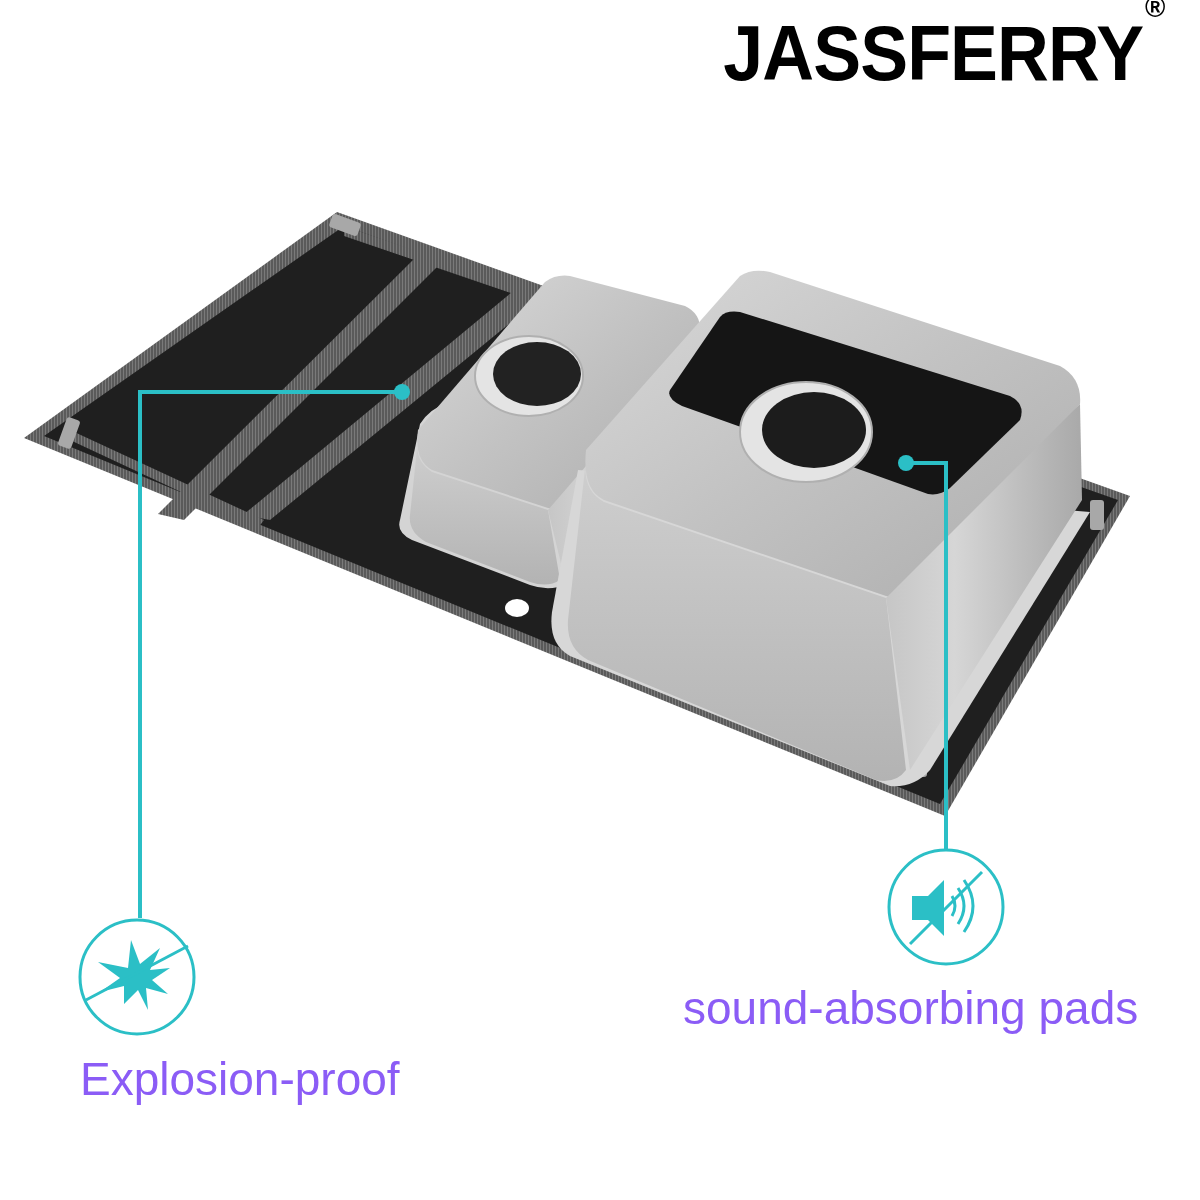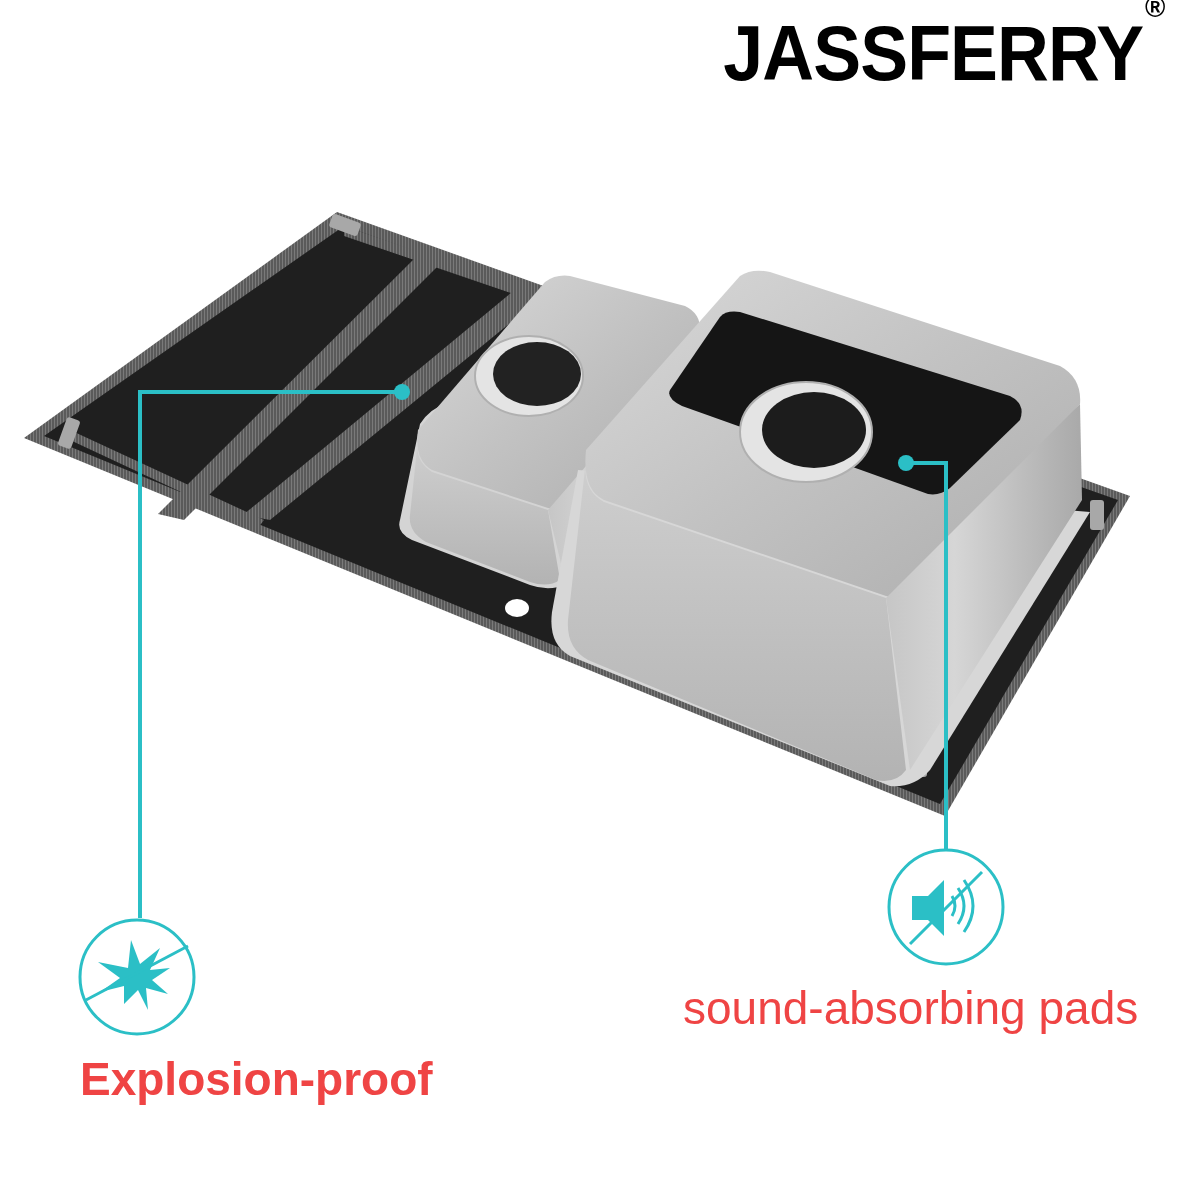--- a/index.html
+++ b/index.html
@@ -1,21 +1,21 @@
 <!DOCTYPE html>
 <html><head>
 <meta charset="utf-8">
 <style>
   html, body { margin: 0; padding: 0; background: #ffffff; }
   body { width: 1200px; height: 1200px; position: relative; overflow: hidden; font-family: "Liberation Sans", sans-serif; }
   .brand { position: absolute; top: 14px; right: 36px; font-family: "Liberation Sans", sans-serif; font-weight: 700; font-size: 78px; letter-spacing: -1px; color: #000; line-height: 1; transform: scaleX(0.92); transform-origin: right top; }
   .brand sup { font-size: 30px; position: relative; top: -36px; margin-left: 2px; font-weight: 700; }
   .stage { position: absolute; left: 0; top: 0; width: 1200px; height: 1200px; }
-  .label { position: absolute; font-family: "Liberation Sans", sans-serif; color: #ef4444; font-size: 46px; line-height: 1; white-space: nowrap; }
-  .label-left { left: 80px; top: 1056px; font-weight: bold; }
+  .label { position: absolute; font-family: "Liberation Sans", sans-serif; color: #8b5cf6; font-size: 46px; line-height: 1; white-space: nowrap; }
+  .label-left { left: 80px; top: 1056px; }
   .label-right { left: 683px; top: 985px; }
 </style>
 </head>
 <body>
 
 <div class="brand"><span>JASSFERRY</span><sup>®</sup></div>
 
 <svg class="stage" viewBox="0 0 1200 1200" xmlns="http://www.w3.org/2000/svg">
   <defs>
     <linearGradient id="steelTop" x1="0" y1="0" x2="1" y2="1">

